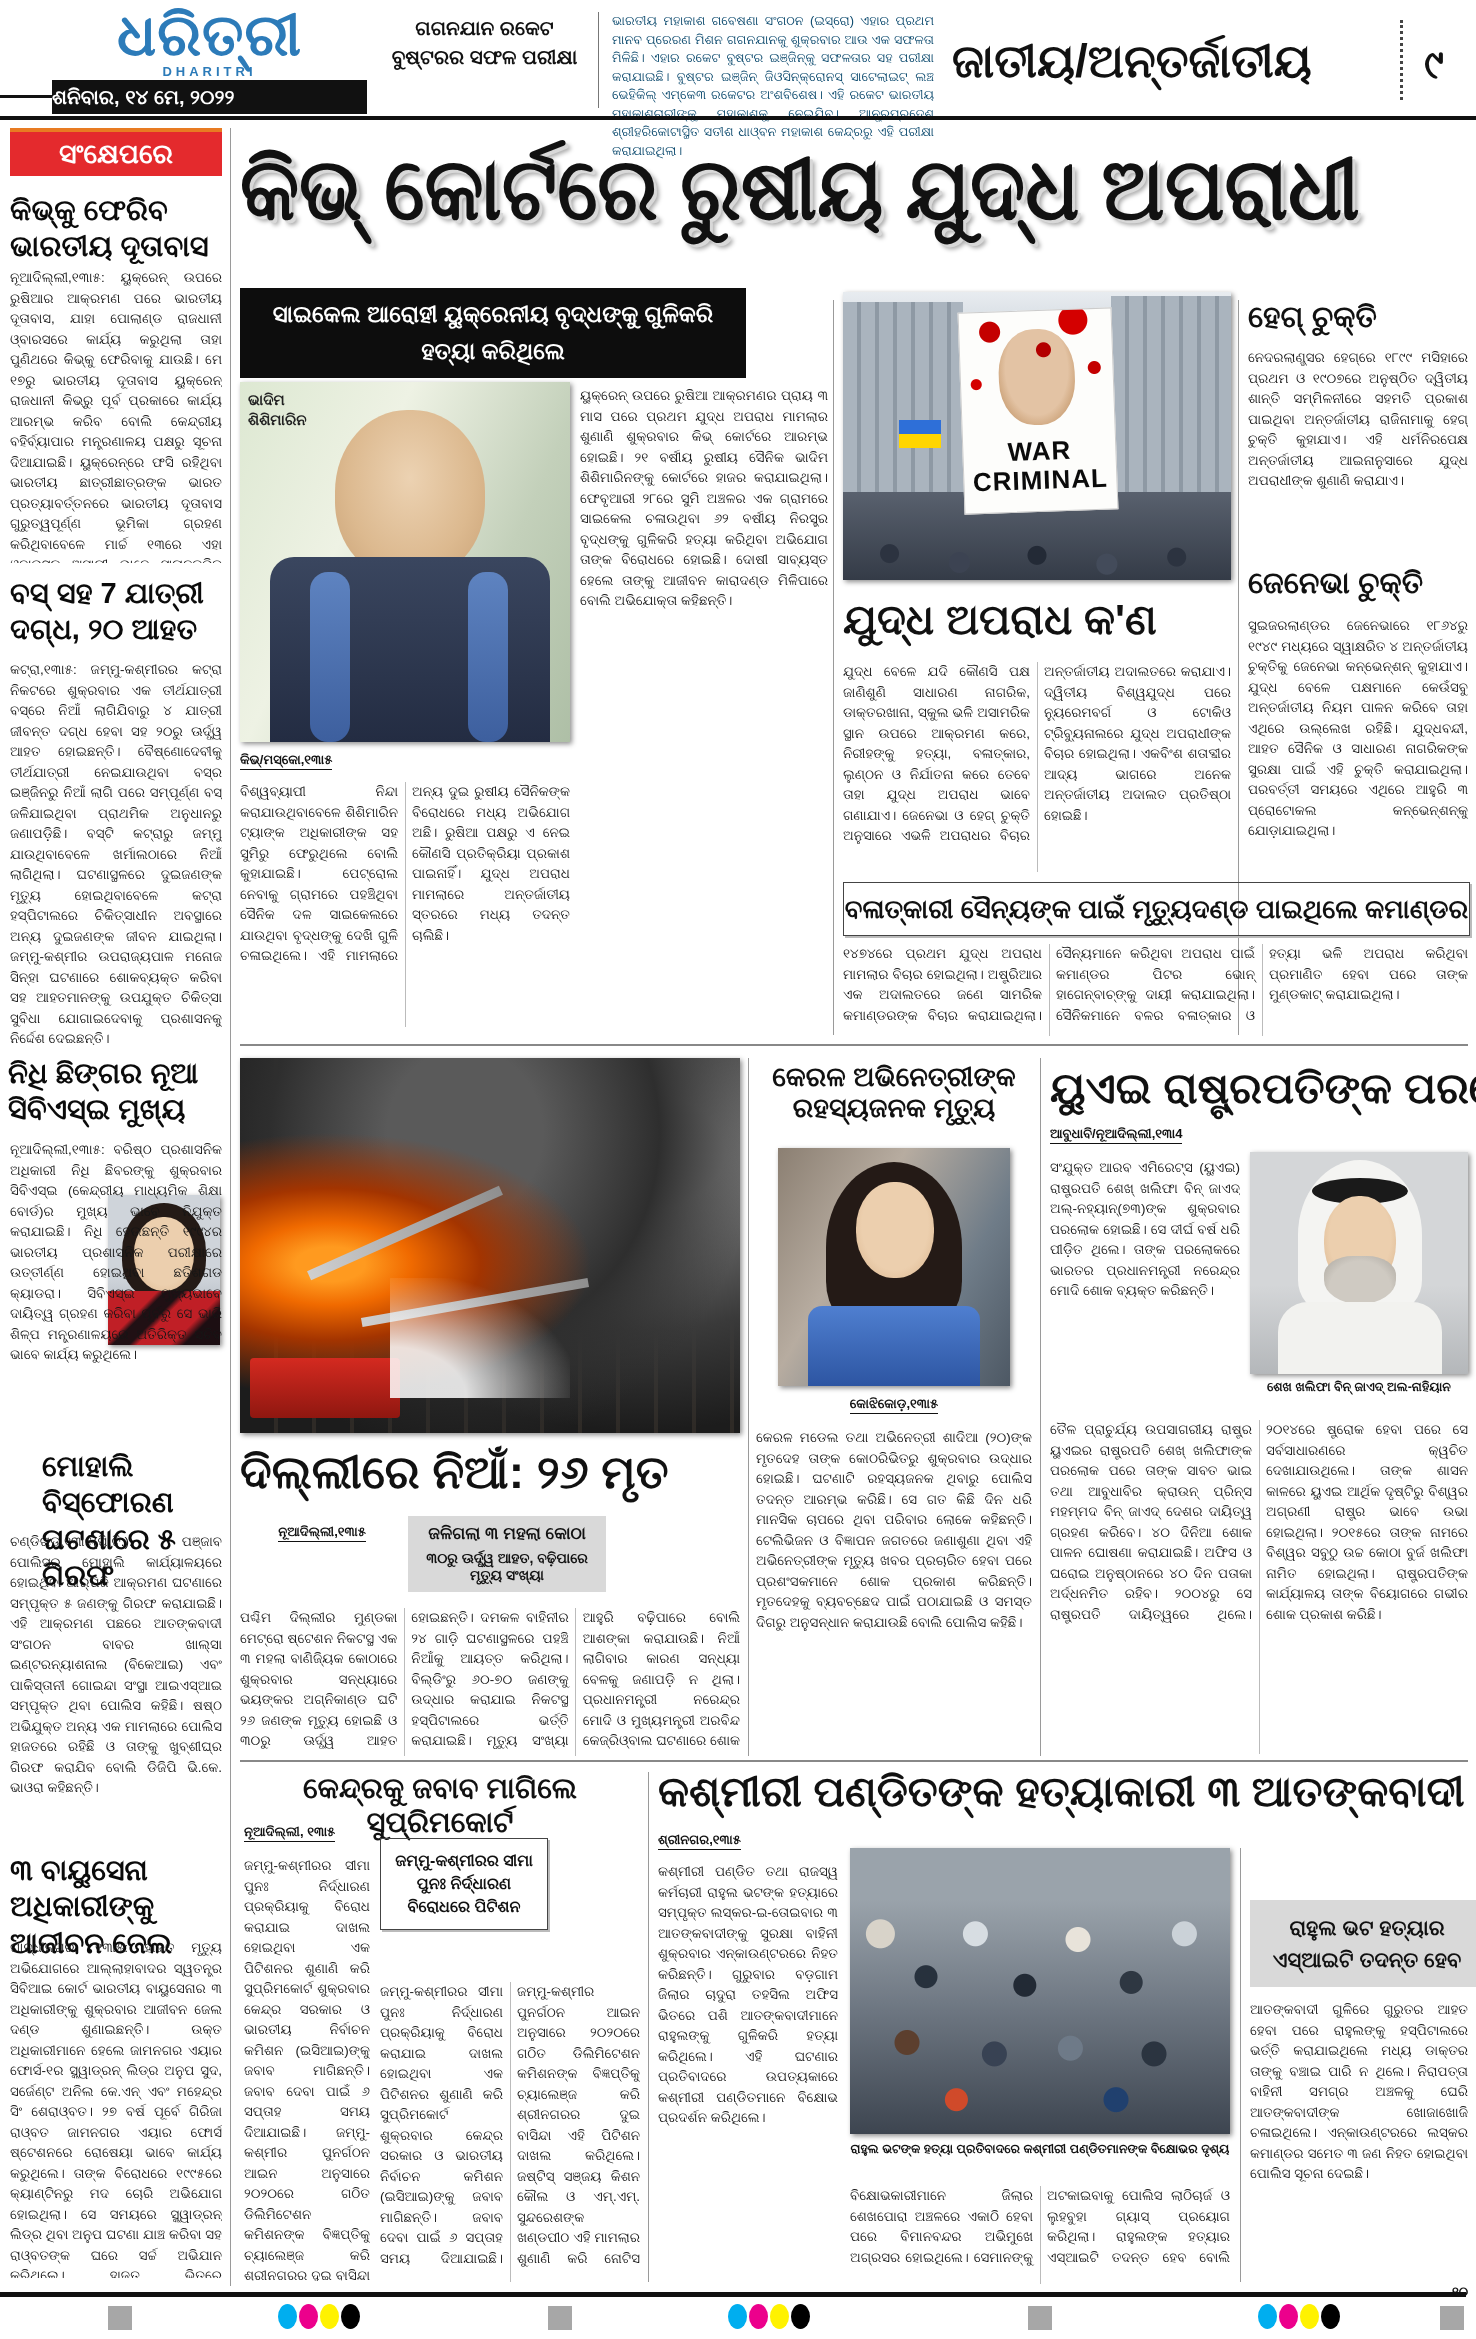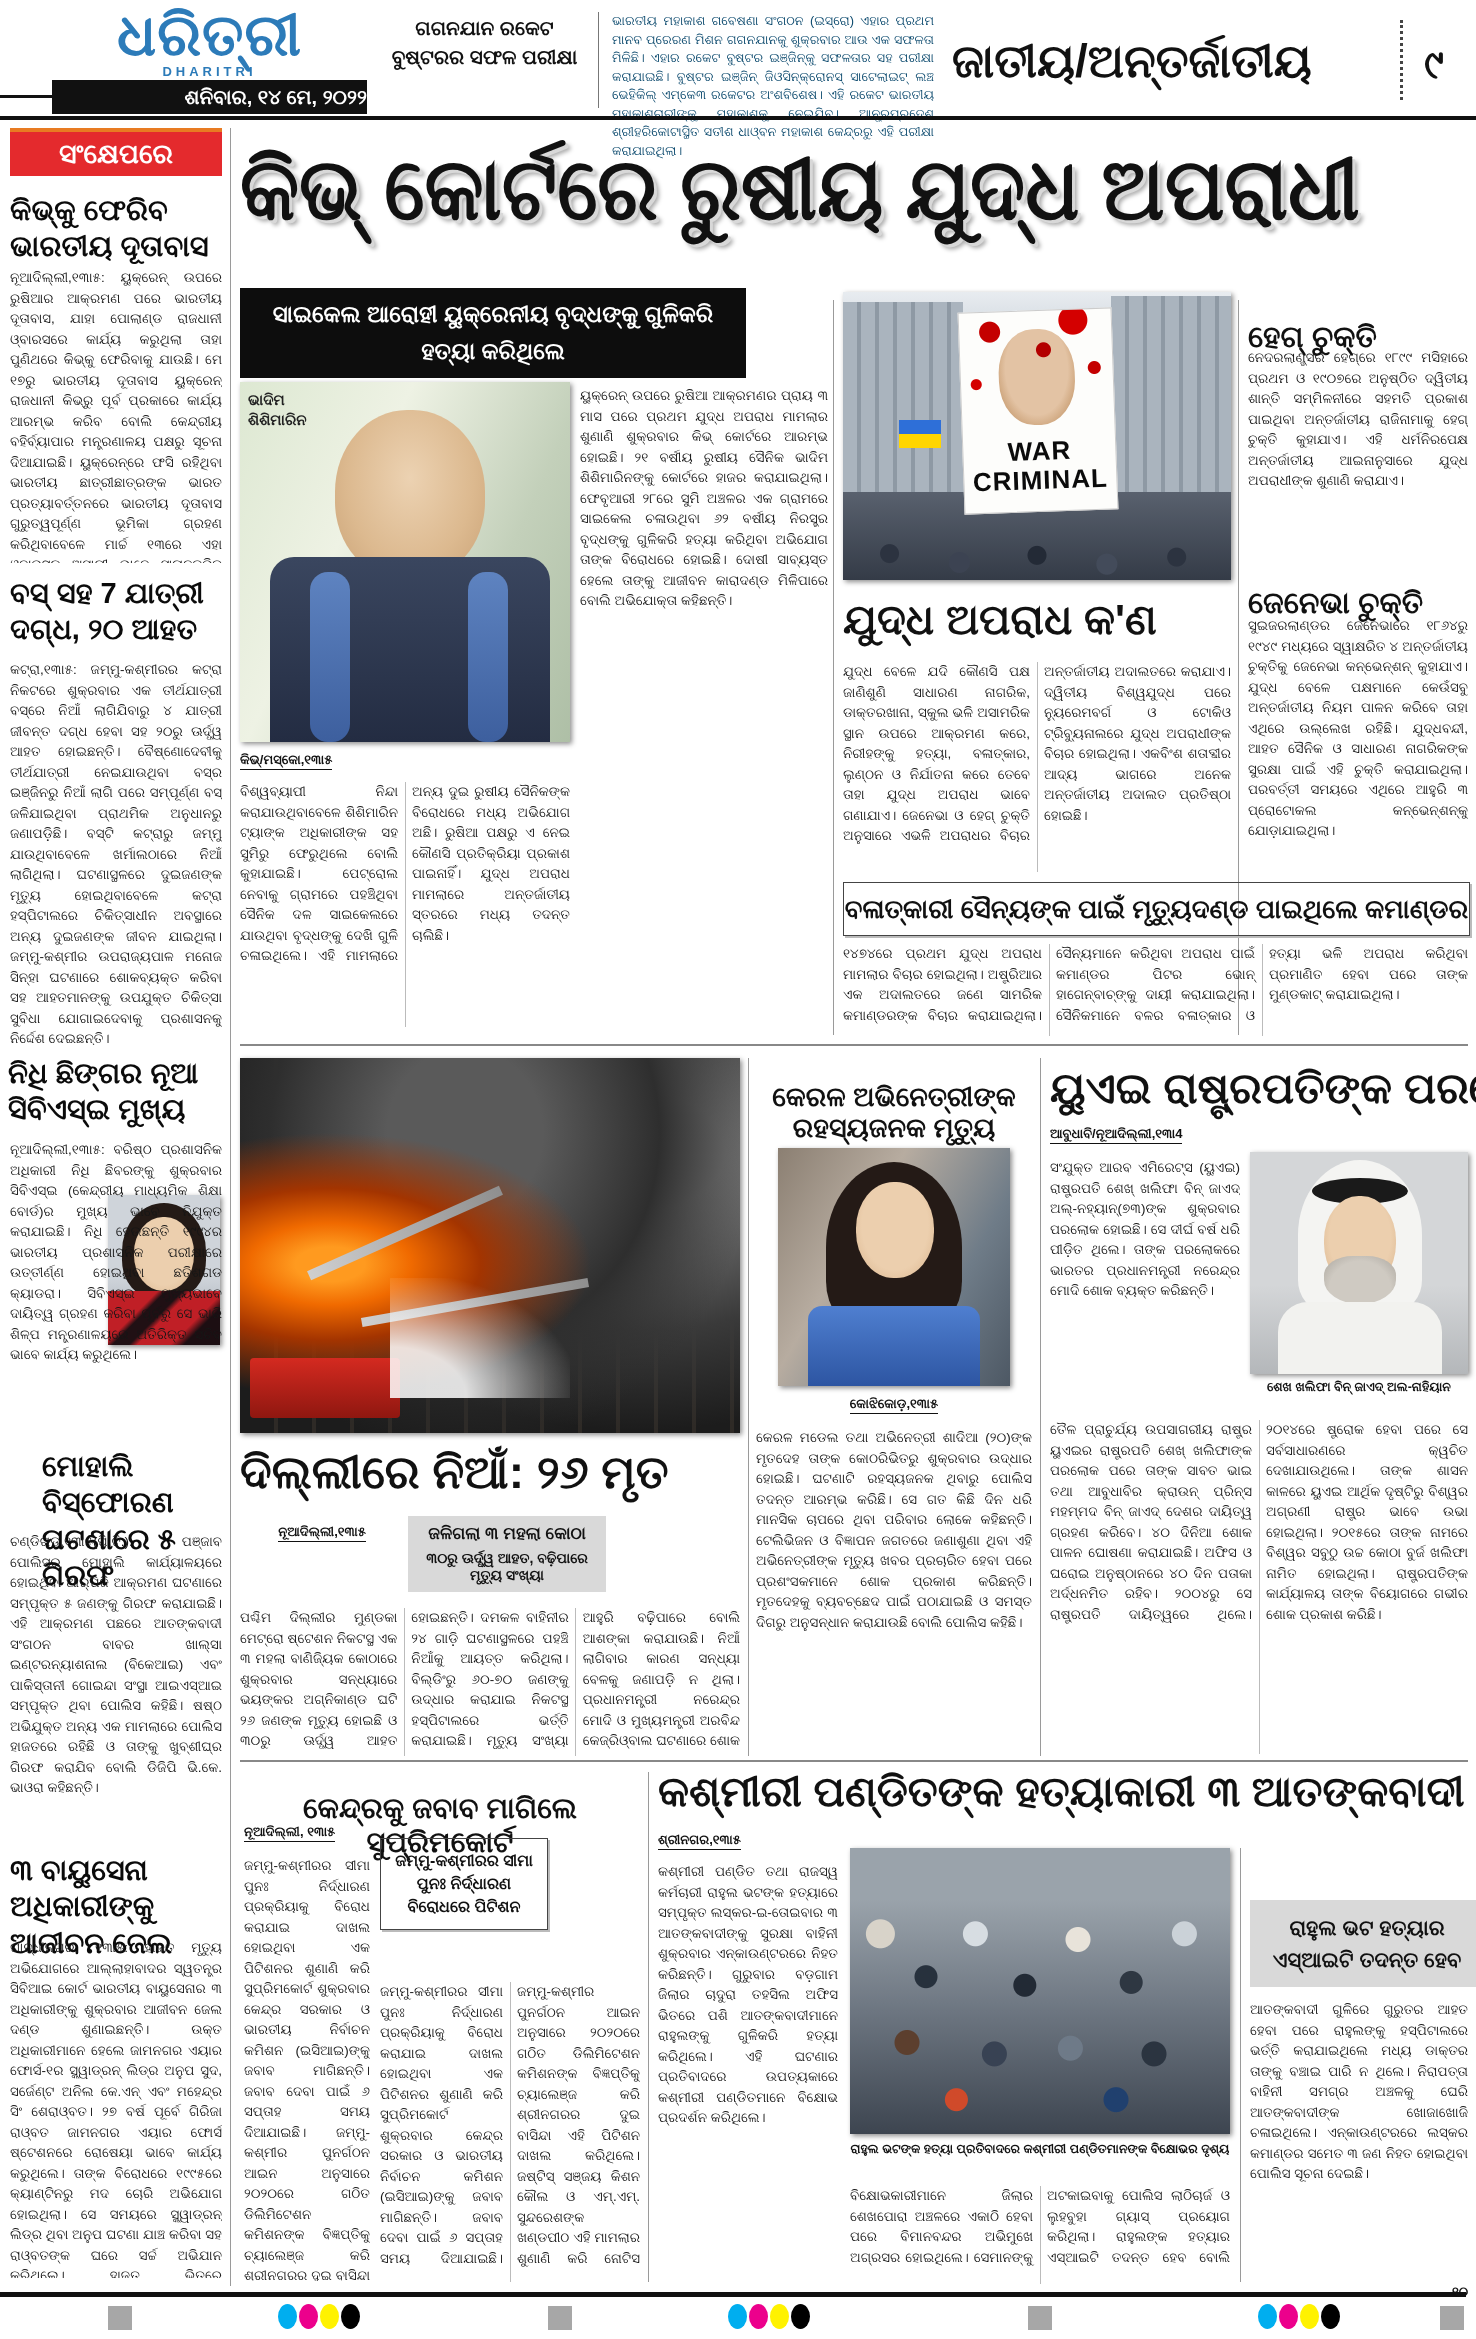--- a/index.html
+++ b/index.html
@@ -9,35 +9,35 @@
   .bt{font-size:13.5px;line-height:1.52;text-align:justify;color:#161616;}
   .bt-sm{font-size:12.5px;line-height:1.45;text-align:justify;color:#0c4a6e;}
   .center{text-align:center;}
   .rule-h{background:#111;}
   .rule-v{background:#9a9a9a;width:1px;}
   .dateline{font-weight:bold;font-size:13px;}
   .dateline u{text-decoration:none;border-bottom:1px solid #111;padding-bottom:2px;}
   
   #masthead-logo{font-size:58px;font-weight:900;color:#2c7bb9;letter-spacing:1px;line-height:1;}
   #masthead-latin{font-size:13px;font-weight:bold;color:#2c7bb9;letter-spacing:4px;}
-  #date-bar{background:#111;color:#fff;font-weight:bold;font-size:20px;text-align:right;line-height:34px;}
+  #date-bar{background:#111;color:#fff;font-weight:bold;font-size:20px;text-align:left;line-height:34px;}
   #brief-title{font-size:20px;font-weight:900;text-align:center;line-height:1.45;}
   #section-title{font-size:46px;font-weight:900;letter-spacing:0px;}
   #page-number{font-size:40px;font-weight:900;}
   .vdots{border-left:3px dotted #444;}
   
   #brief-banner{background:#e42a2d;color:#fff;font-size:27px;font-weight:900;text-align:center;line-height:44px;box-shadow:0 -4px 0 #e87b22;}
   .sb-head{font-size:29px;font-weight:900;line-height:1.25;color:#0b0b0b;}
   
   #lead-headline{font-size:80px;font-weight:900;white-space:nowrap;transform:scaleY(1.08);transform-origin:left top;
                  text-shadow:3px 3px 0 #d8d8d8,5px 5px 4px #aaa;}
   #lead-strap{background:#0d0d0d;color:#fff;font-size:23px;font-weight:bold;text-align:center;line-height:1.6;padding:8px 4px;}
   .photo{box-shadow:2px 2px 5px rgba(0,0,0,.45);overflow:hidden;}
   .sec-head-lg{font-size:42px;font-weight:900;}
-  .sec-head-md{font-size:30px;font-weight:900;margin-top:20px;}
+  .sec-head-md{font-size:30px;font-weight:900;}
   .boxed{border:1px solid #444;box-shadow:2px 2px 0 #bbb;}
   .graybox{background:#d9d9d9;font-weight:900;text-align:center;}
   .cols2{column-count:2;column-gap:14px;column-rule:1px solid #bbb;}
   .cols3{column-count:3;column-gap:14px;column-rule:1px solid #bbb;}
   .caption{font-size:12.5px;font-weight:bold;text-align:center;}
   
   .regsq{width:24px;height:24px;background:#a7a7a7;}
   .cmyk{display:flex;gap:2px;}
   .cmyk i{display:block;width:19px;height:25px;border-radius:50%;}
   .c1{background:#00aeef}.c2{background:#ec008c}.c3{background:#fff200}.c4{background:#000}

